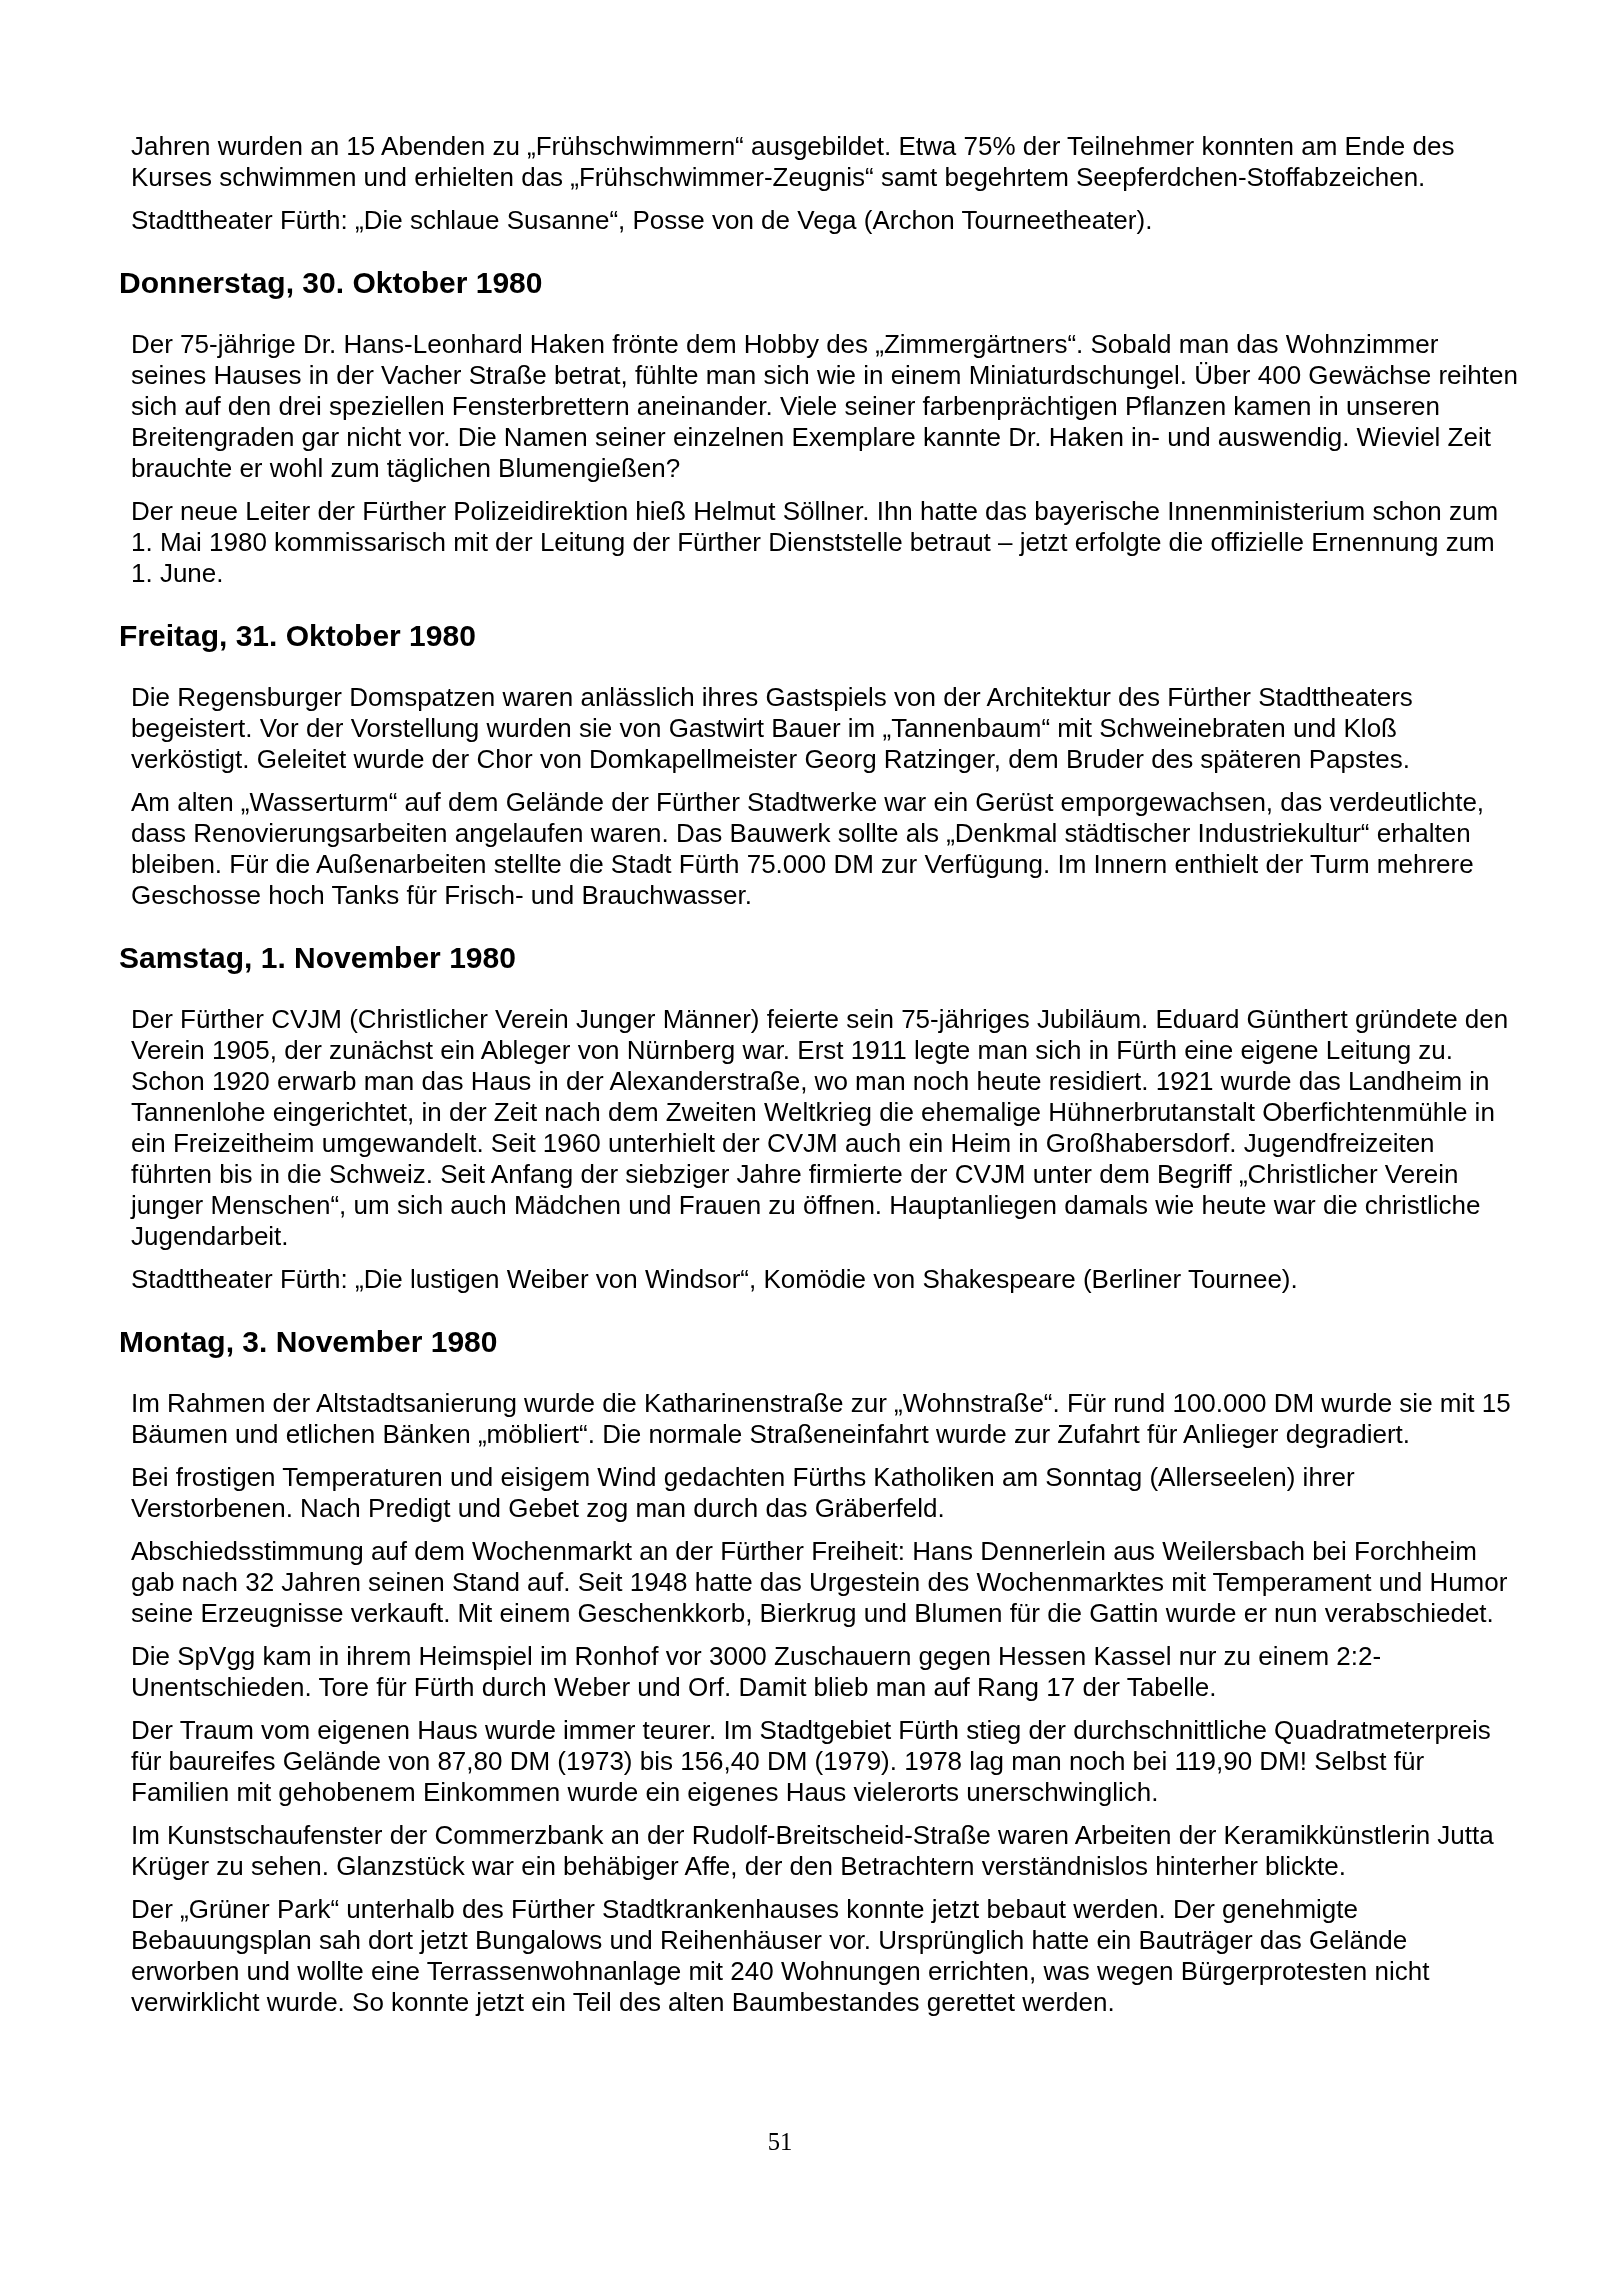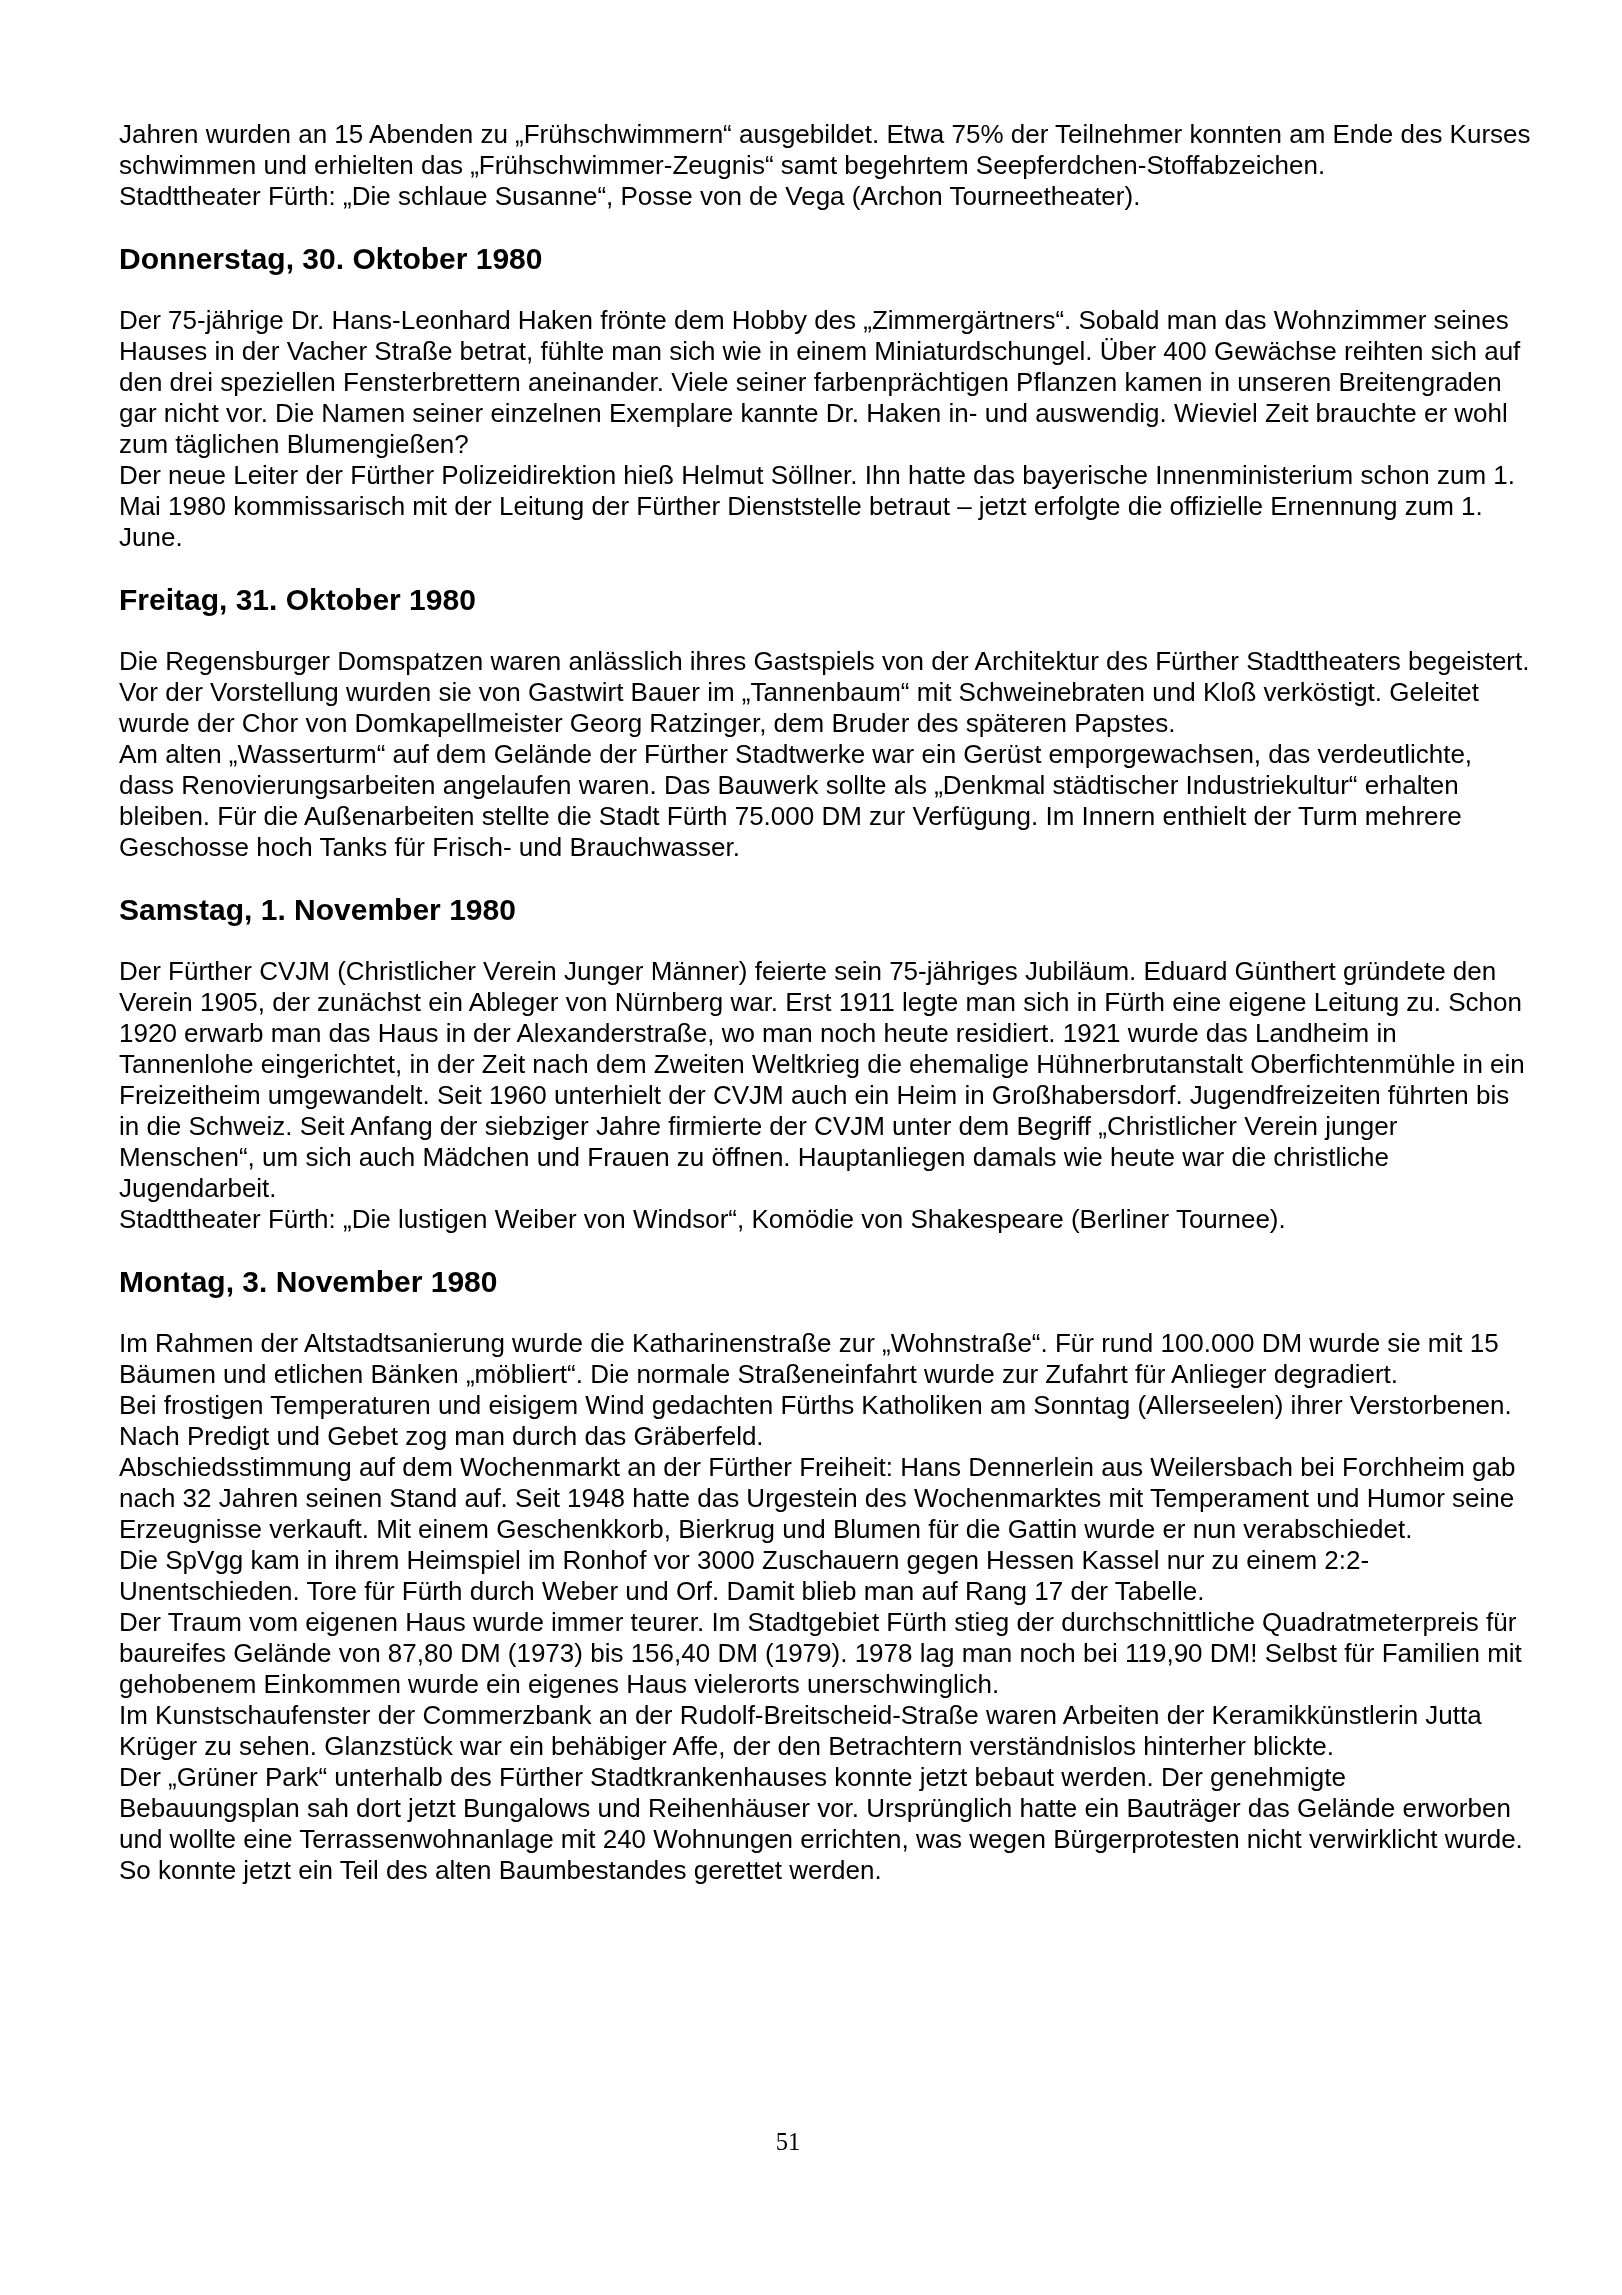--- a/index.html
+++ b/index.html
@@ -19,32 +19,32 @@
   .content {
     position: absolute;
     left: 119px;
     top: 119px;
     width: 1412px;
     font-size: 26px;
     line-height: 31px;
     text-align: left;
   }
   .para {
-    margin: 0;
+    margin: 12px;
     white-space: pre-wrap;
   }
   .heading {
     margin: 31px 0 31px 0;
     font-weight: bold;
     font-size: 30px;
     line-height: 31px;
   }
   .footer {
     position: absolute;
-    left: 12px;
+    left: 4px;
     top: 2127px;
     width: 1552px;
     text-align: center;
     font-family: "Liberation Serif", "DejaVu Serif", serif;
     font-size: 24.6px;
     line-height: 30px;
     color: #000000;
   }
 </style>
 </head>

